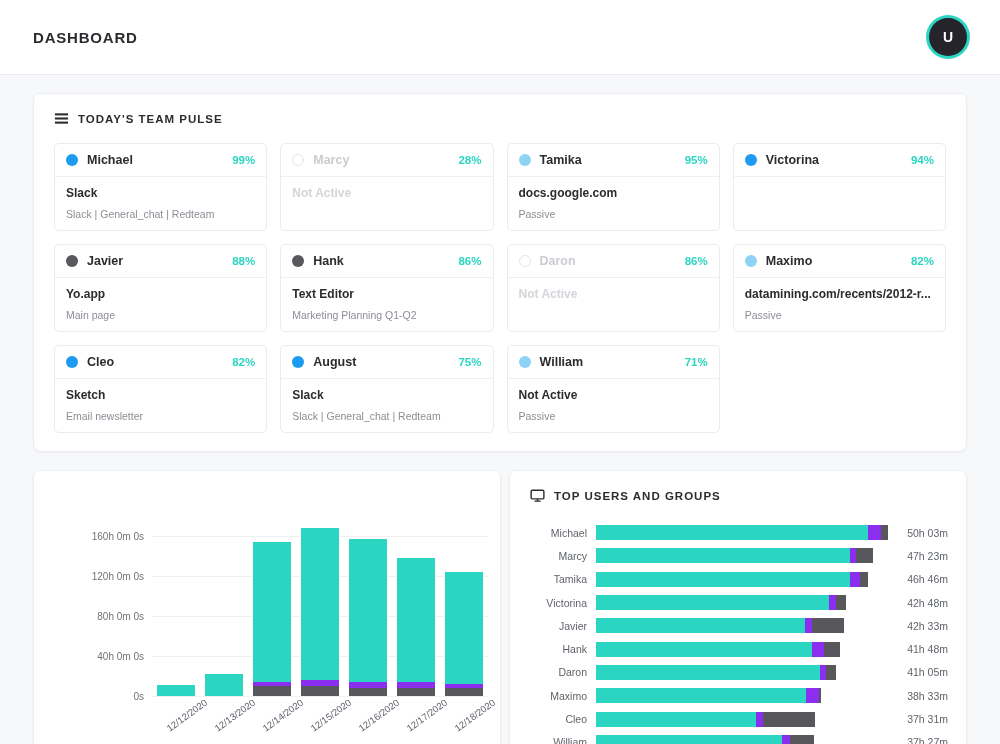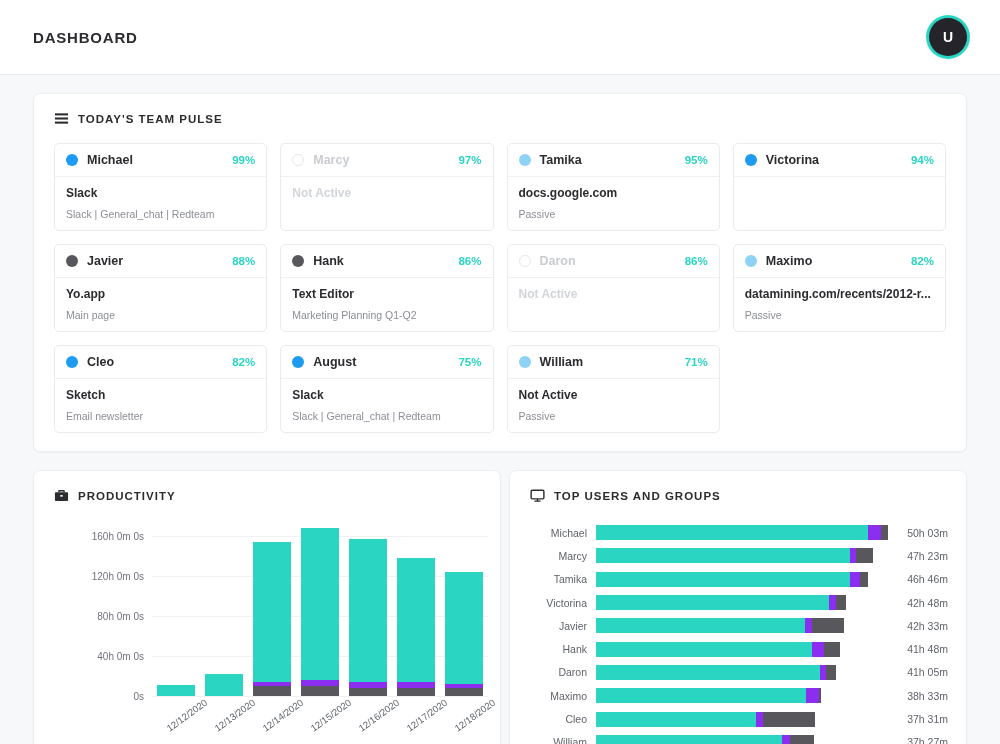--- a/index.html
+++ b/index.html
@@ -182,21 +182,21 @@
         </div>
         <div class="pc-body">
           <div class="pc-app">Slack</div>
           <div class="pc-sub">Slack | General_chat | Redteam</div>
         </div>
       </div>
       <div class="pulse-card">
         <div class="pc-top">
           <span class="pc-dot dot-none"></span>
           <span class="pc-name muted">Marcy</span>
-          <span class="pc-pct">97%</span>
+          <span class="pc-pct">28%</span>
         </div>
         <div class="pc-body">
           <div class="pc-app muted">Not Active</div>
         </div>
       </div>
       <div class="pulse-card">
         <div class="pc-top">
           <span class="pc-dot dot-passive"></span>
           <span class="pc-name">Tamika</span>
           <span class="pc-pct">95%</span>
@@ -289,30 +289,20 @@
           <div class="pc-sub">Passive</div>
         </div>
       </div>
       <div class="pulse-card blank"></div>
     </div>
 </div>
 
 <div id="bottom-row">
 
   <div class="panel" id="prod-panel">
-    <div class="panel-head">
-      <span>
-        <svg class="hicon" viewBox="0 0 16 16" fill="currentColor">
-          <path d="M5.6 2.2h4.8c.6 0 1.1.5 1.1 1.1v1.1h-1.5V3.6H6v.8H4.5V3.3c0-.6.5-1.1 1.1-1.1z"></path>
-          <rect x="1" y="4.6" width="14" height="9.2" rx="1.1"></rect>
-          <rect x="6.6" y="7.6" width="2.8" height="1.6" fill="#fff"></rect>
-        </svg>
-      </span>
-      <span class="panel-title">PRODUCTIVITY</span>
-    </div>
     <div id="prod-plot">
       <div class="ylabel-col" id="prod-yticks">
           <div class="ytick" style="top: 180px;">0s</div>
           <div class="ytick" style="top: 140px;">40h 0m 0s</div>
           <div class="ytick" style="top: 100px;">80h 0m 0s</div>
           <div class="ytick" style="top: 60px;">120h 0m 0s</div>
           <div class="ytick" style="top: 20px;">160h 0m 0s</div>
         </div>
       <div id="prod-grid">
           <div class="gridline" style="top: 180px;"></div>

